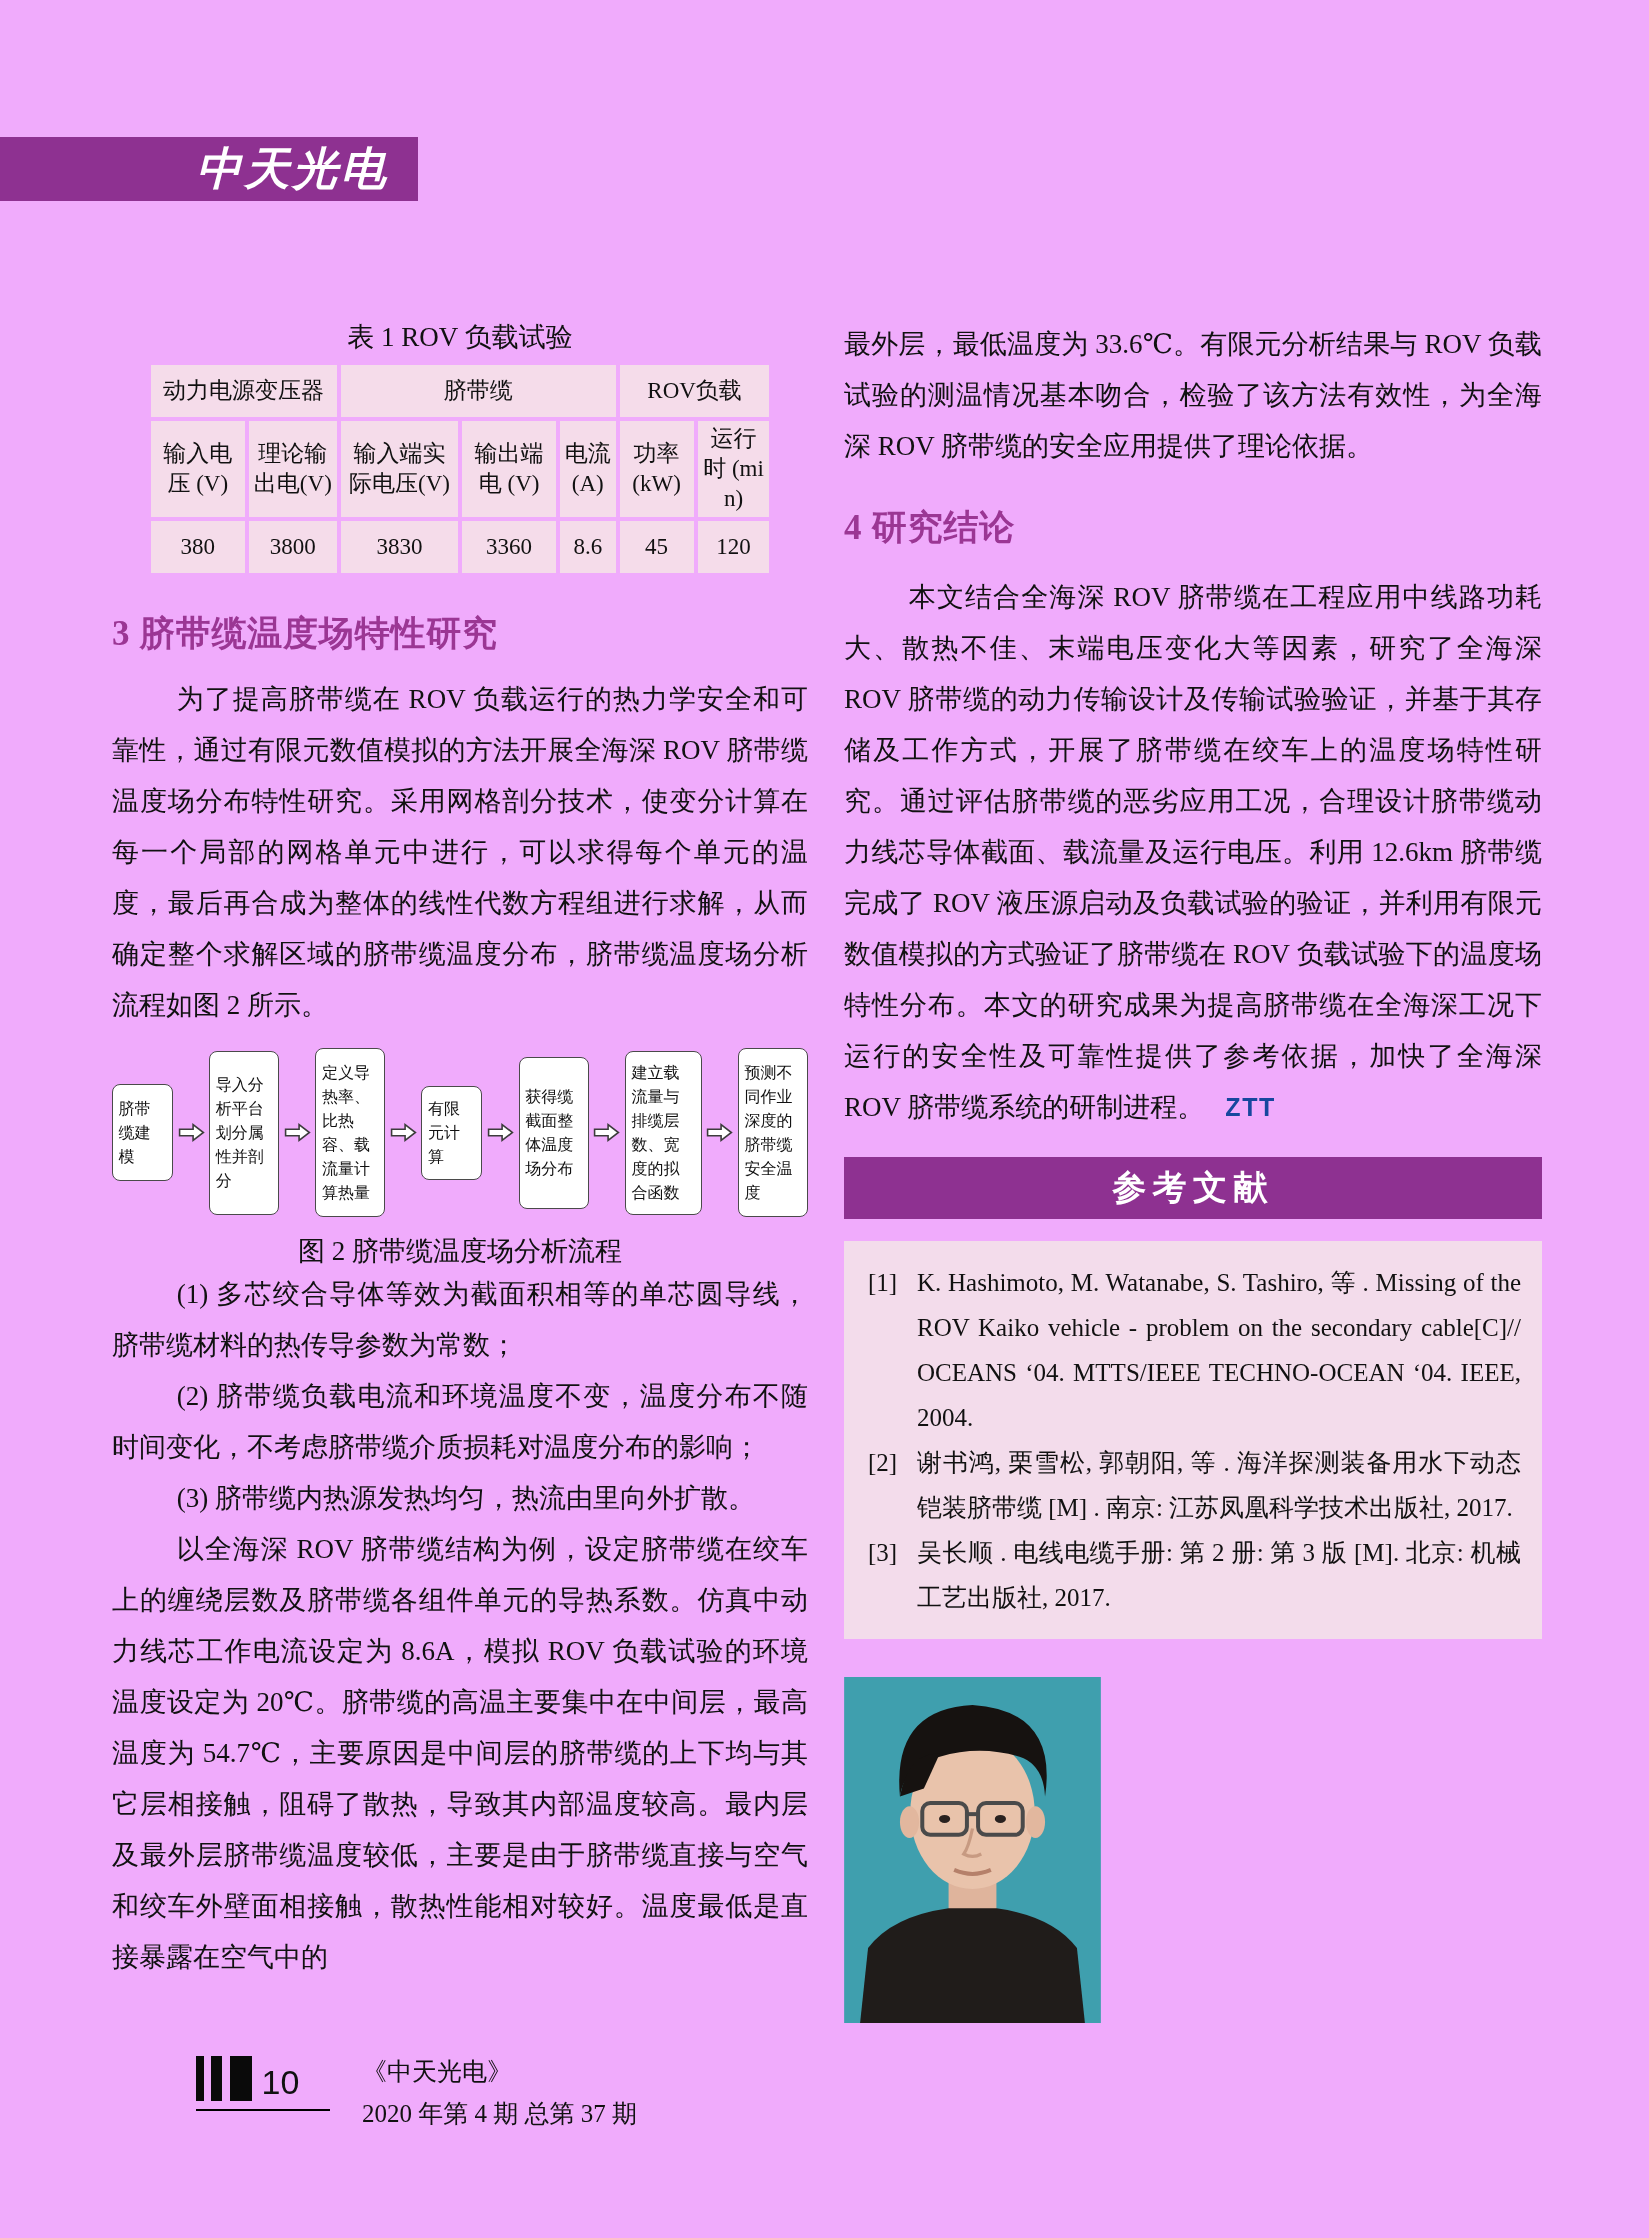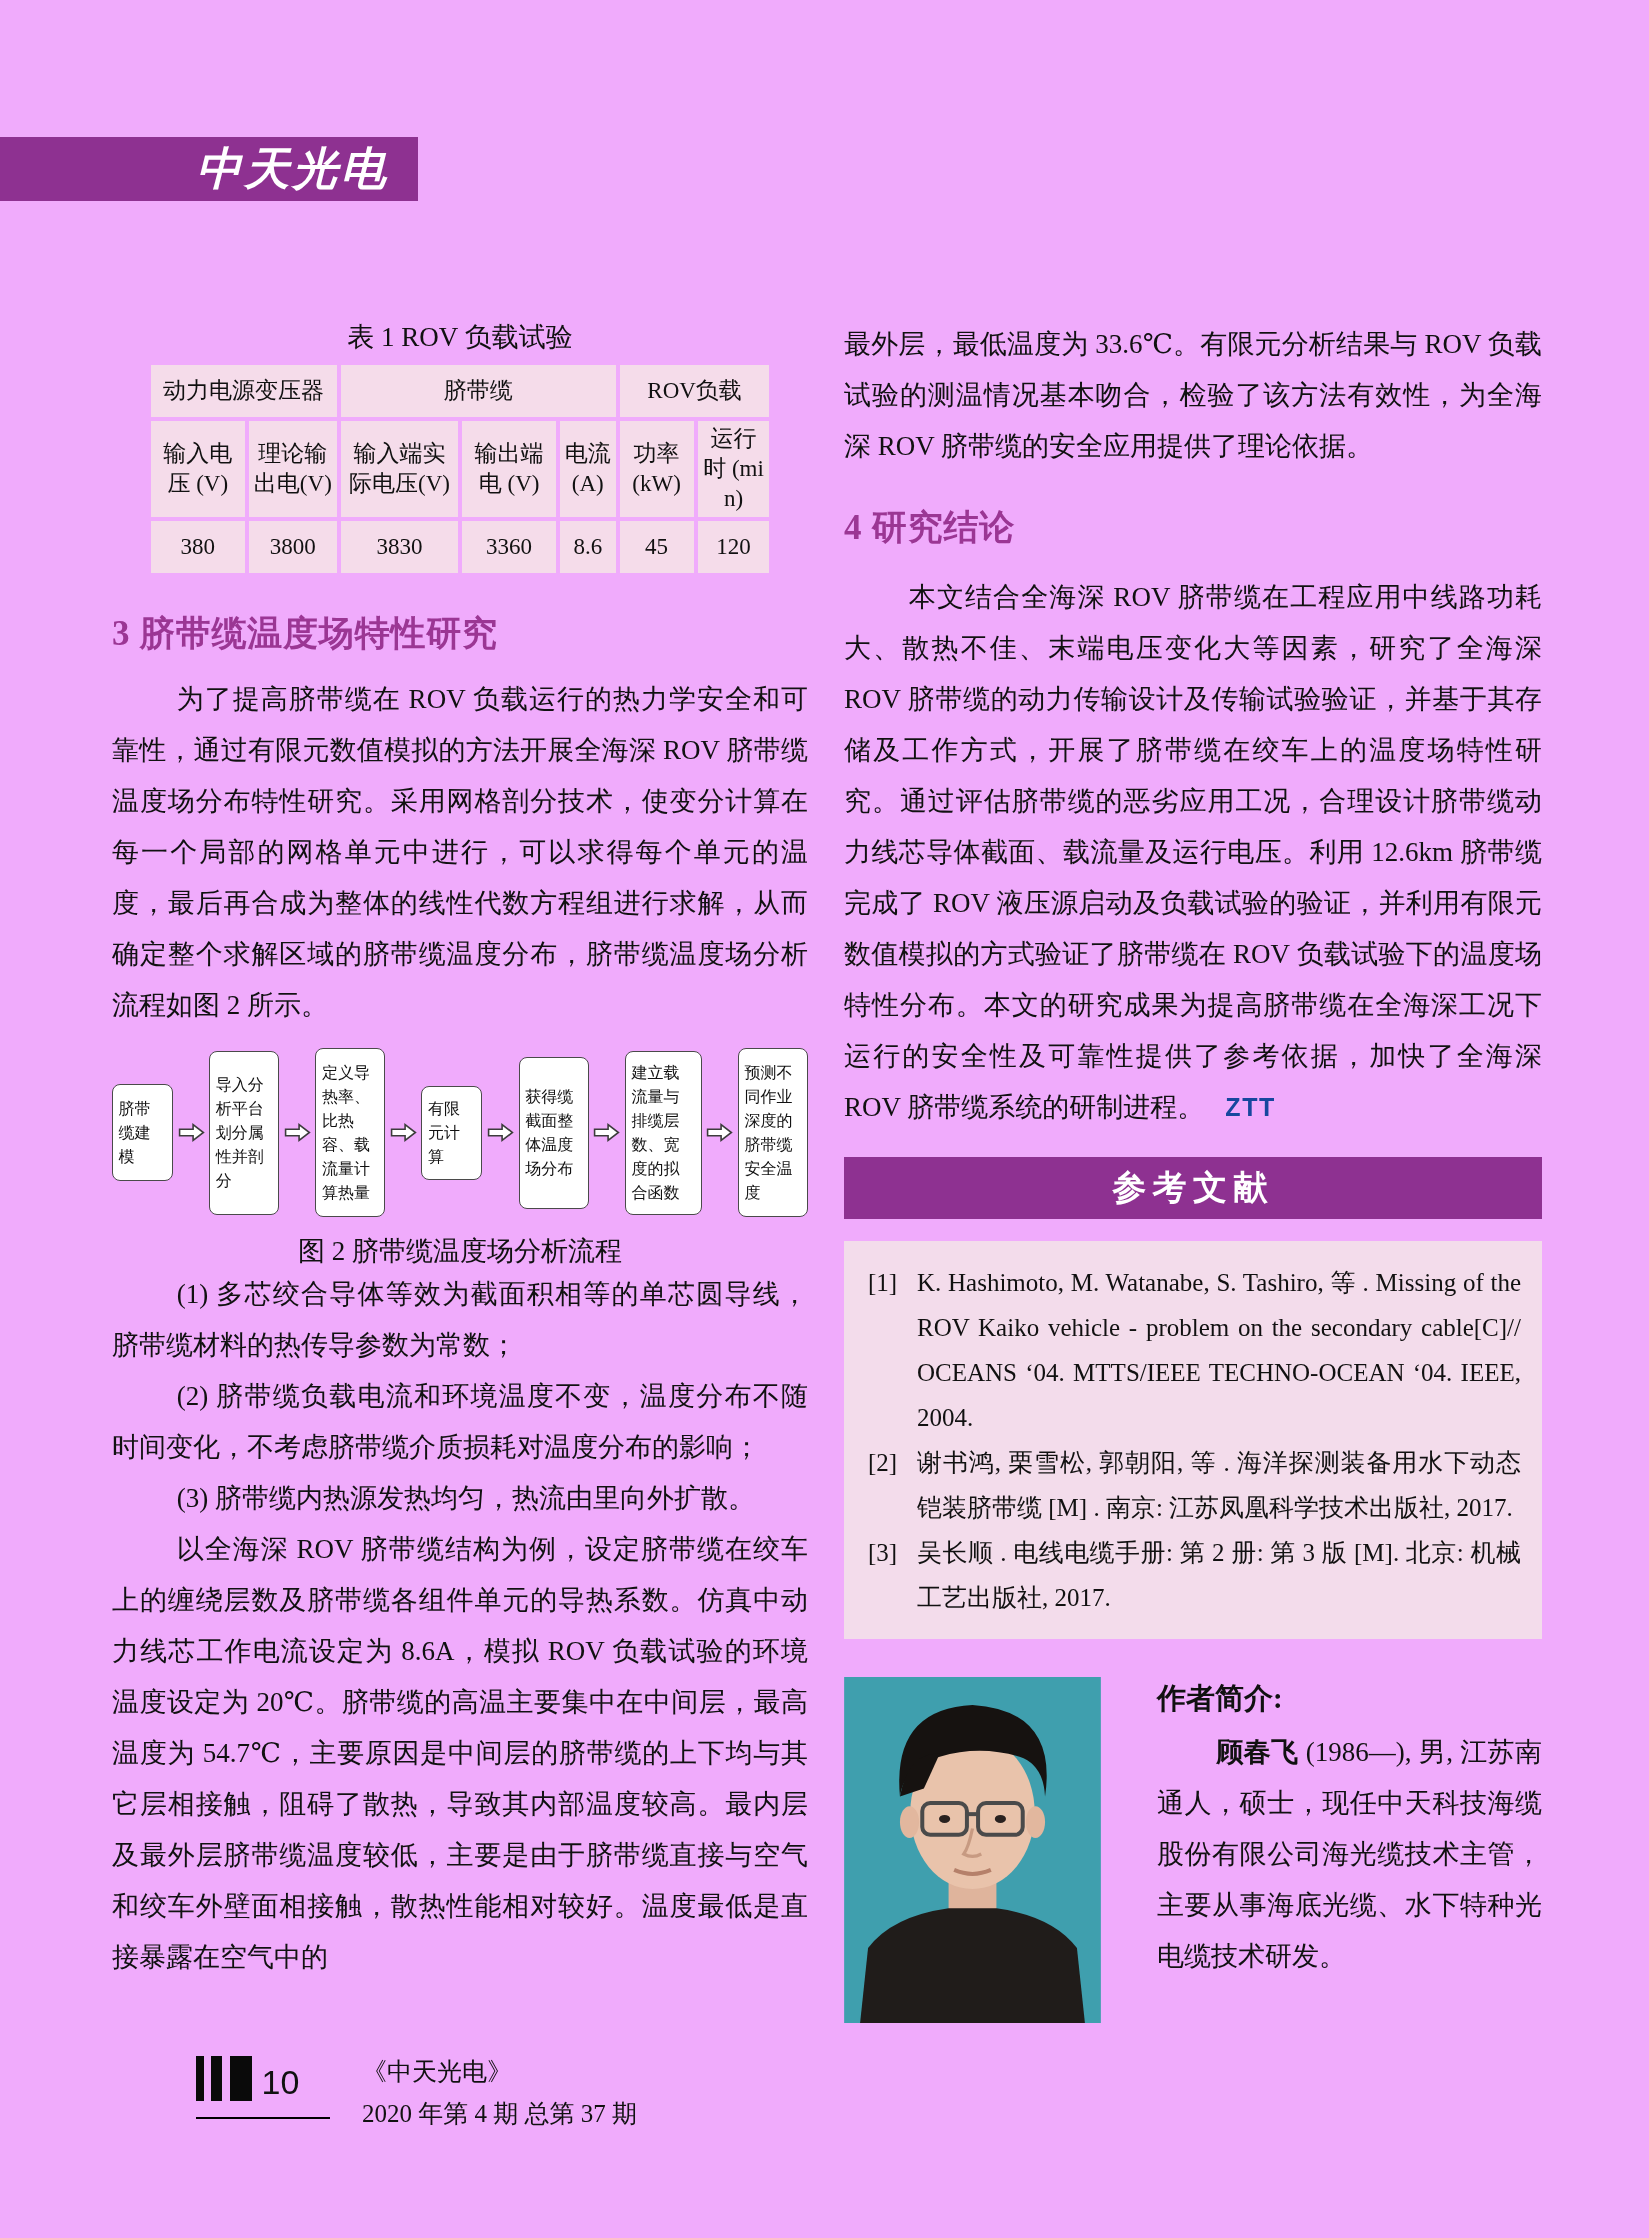--- a/index.html
+++ b/index.html
@@ -103,21 +103,21 @@
   #author-photo{flex:0 0 257px;height:346px;}
   #author-text{flex:1;margin-left:56px;}
   #author-label{font-size:29px;font-weight:bold;margin:1.6px 0 8px 0;}
   #author-bio{margin:0;font-size:27px;line-height:51px;text-align:justify;
     text-indent:2.2em;}
   #author-bio b{font-weight:bold;}
   
   #footer{position:absolute;left:196px;top:2056px;display:flex;align-items:flex-start;}
   #pagenum-block{
     display:flex;align-items:flex-end;border-bottom:2.4px solid #000;
-    padding-bottom:16px;width:134px;
+    padding-bottom:8px;width:134px;
   }
   .bars{display:flex;align-items:flex-end;height:45px;margin-right:9.6px;}
   .bars i{display:block;background:#0a0a0a;height:45px;}
   .bars i:nth-child(1){width:8px;margin-right:7.2px;}
   .bars i:nth-child(2){width:10.4px;margin-right:8.8px;}
   .bars i:nth-child(3){width:21.5px;}
   #page-number{
     font-family:"Liberation Sans","DejaVu Sans",sans-serif;
     font-size:34px;line-height:34px;padding-bottom:1.6px;
   }
@@ -259,24 +259,20 @@
           <rect x="168" y="158" width="56" height="40" rx="10" fill="none" stroke="#4a4a4a" stroke-width="5"></rect>
           <line x1="154" y1="172" x2="168" y2="172" stroke="#4a4a4a" stroke-width="5"></line>
 
           <ellipse cx="126" cy="178" rx="7" ry="5" fill="#2a2220"></ellipse>
           <ellipse cx="196" cy="178" rx="7" ry="5" fill="#2a2220"></ellipse>
 
           <path d="M161 190 Q156 214 150 222 Q161 228 172 222" fill="none" stroke="#c79a82" stroke-width="4"></path>
           <path d="M138 242 Q161 252 184 242" fill="none" stroke="#b5806a" stroke-width="5"></path>
         </svg>
       </div>
-      <div id="author-text">
-        <p id="author-label">作者简介:</p>
-        <p id="author-bio"><b>顾春飞</b><span> (1986—), 男, 江苏南通人，硕士，现任中天科技海缆股份有限公司海光缆技术主管，主要从事海底光缆、水下特种光电缆技术研发。</span></p>
-      </div>
     </div>
   </div>
 
   <div id="footer">
     <div id="pagenum-block">
       <span class="bars">
           <i></i>
           <i></i>
           <i></i>
         </span>

